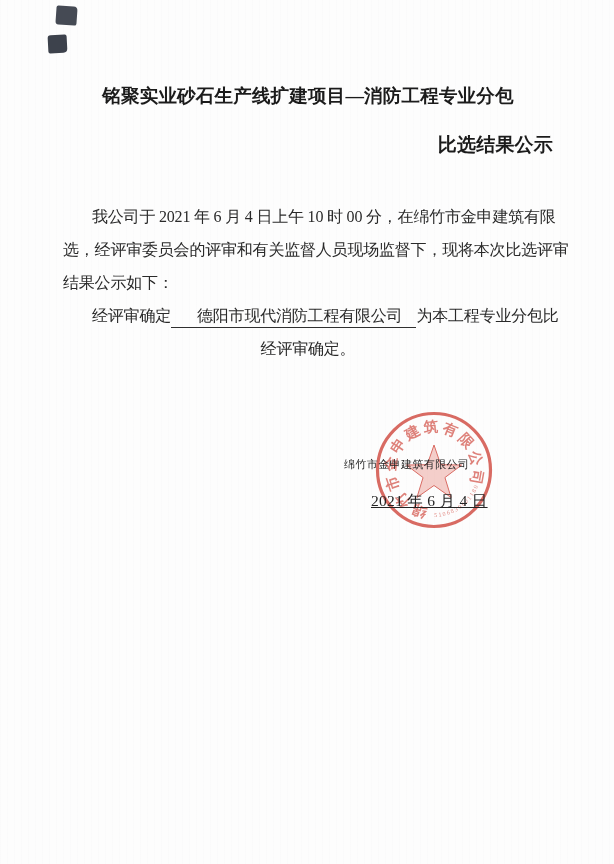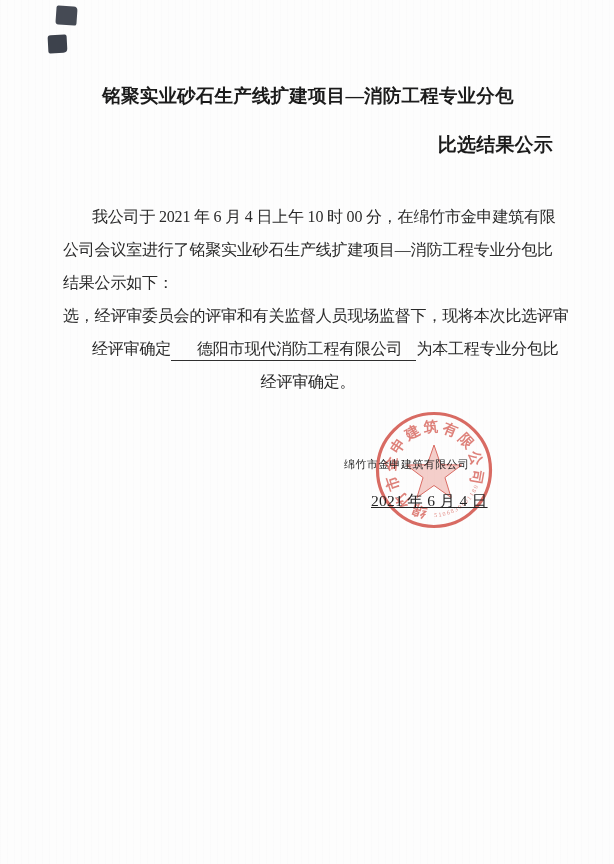--- a/index.html
+++ b/index.html
@@ -53,23 +53,22 @@
 
   <div class="artifact a1"></div>
   <div class="artifact a2"></div>
 
   <div class="content">
     <div class="title">铭聚实业砂石生产线扩建项目—消防工程专业分包</div>
     <div class="title line2">比选结果公示</div>
 
     <div class="body-block">
       <div class="bline"><span class="indent"></span><span>我公司于 2021 年 6 月 4 日上午 10 时 00 分，在绵竹市金申建筑有限</span></div>
-      <div class="bline">公司会议室进行了铭聚实业砂石生产线扩建项目—消防工程专业分包比</div>
+      <div class="bline">选，经评审委员会的评审和有关监督人员现场监督下，现将本次比选评审</div>
       <div class="bline">结果公示如下：</div>
-      <div class="bline">选，经评审委员会的评审和有关监督人员现场监督下，现将本次比选评审</div>
     </div>
 
     <div class="body-block" style="margin-top:0;text-align:center;">
       <div class="bline"><span class="indent"></span><span>经评审确定</span><span class="uline">德阳市现代消防工程有限公司</span><span>为本工程专业分包比</span></div>
       <div class="bline">经评审确定。</div>
     </div>
   </div>
 
   <div class="signature sig-company">绵竹市金申建筑有限公司</div>
   <div class="signature sig-date">2021 年 6 月 4 日</div>

